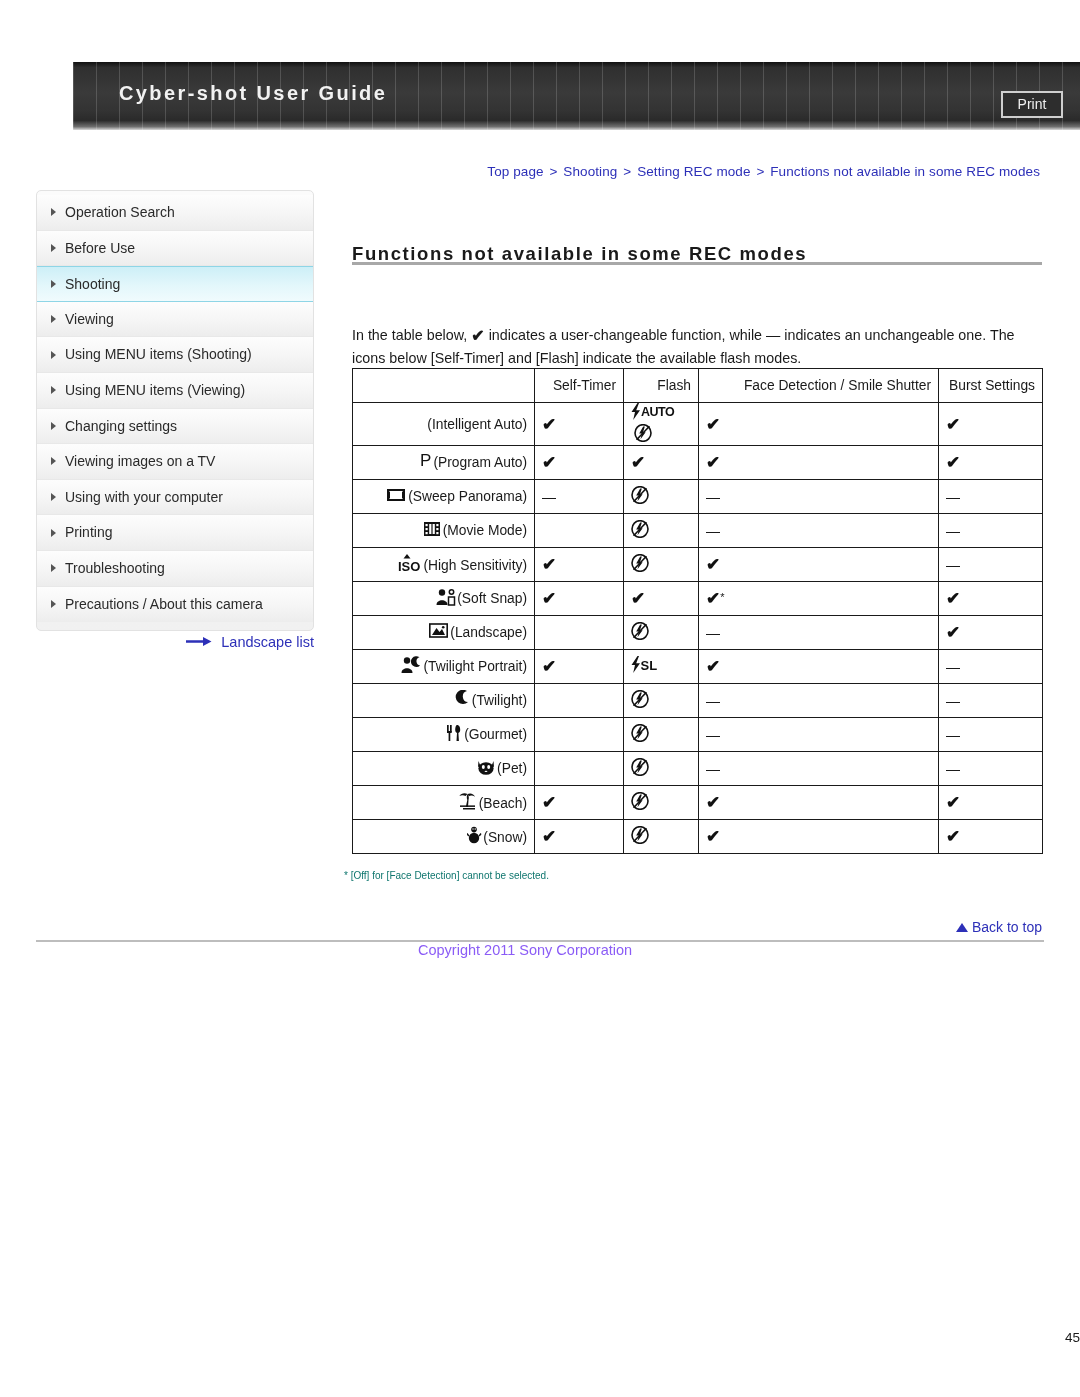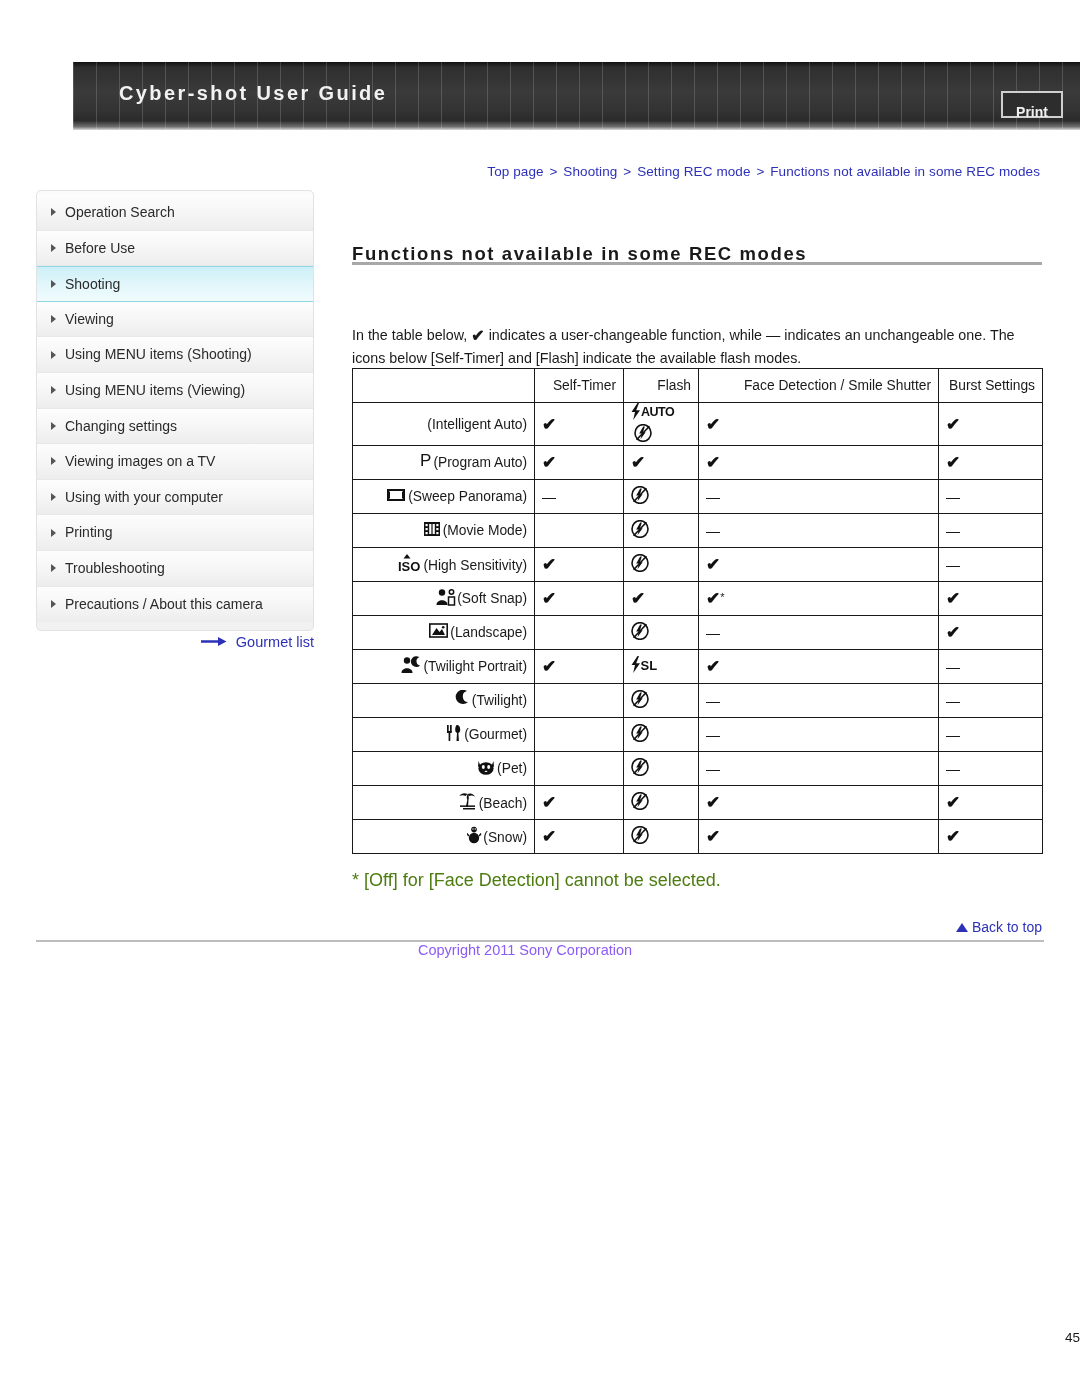--- a/index.html
+++ b/index.html
@@ -43,22 +43,21 @@
     position: absolute;
     right: 18px; top: 29px;
     width: 62px; height: 27px;
     background: #2d2d2d;
     border: 2px solid #cfcfcf;
     color: #f0f0f0;
     font-size: 14px;
     line-height: 23px;
     text-align: center;
     cursor: pointer;
-    padding: 8px;
-    font-weight: bold;
+    padding: 0;
   }
 
   
   .breadcrumb {
     position: absolute;
     right: 40px; top: 164px;
     font-size: 13.5px;
     color: #2d30b8;
     white-space: nowrap;
     letter-spacing: 0.1px;
@@ -192,23 +191,23 @@
     color: #111;
   }
   .dash { font-size: 14px; color: #1a1a1a; }
   .star { font-size: 11px; vertical-align: 3px; }
   .flash-cell { text-align: left; padding-left: 8px; }
   .flash-icon-wrap { display: inline-block; vertical-align: middle; }
 
   
   .footnote {
     position: absolute;
-    left: 352px; top: 870px;
-    font-size: 18px;
-    color: #4d7c0f;
+    left: 344px; top: 870px;
+    font-size: 10px;
+    color: #0f766e;
     white-space: nowrap;
   }
   .back-to-top {
     position: absolute;
     right: 38px; top: 919px;
     font-size: 14px;
     color: #2d30b8;
     cursor: pointer;
     white-space: nowrap;
   }
@@ -276,21 +275,21 @@
     <div class="side-item"><span class="bullet"></span><span>Troubleshooting</span></div>
     <div class="side-item"><span class="bullet"></span><span>Precautions / About this camera</span></div>
   </nav>
 
 <div class="contents-link">
   <span class="arrow-icon">
     <svg width="26" height="11" viewBox="0 0 26 11" aria-hidden="true">
       <path d="M0 4.2 H17 V1.0 L25.5 5.5 L17 10 V6.8 H0 Z" fill="#2d30b8"></path>
     </svg>
   </span>
-  <span>Gourmet list</span>
+  <span>Landscape list</span>
 </div>
 
 <h1 class="page-title">Functions not available in some REC modes</h1>
 <div class="title-rule"></div>
 
 <p class="intro">
   <span>In the table below,</span>
   <span class="chk">✔</span>
   <span>indicates a user-changeable function, while — indicates an unchangeable one. The icons below [Self-Timer] and [Flash] indicate the available flash modes.</span>
 </p>

